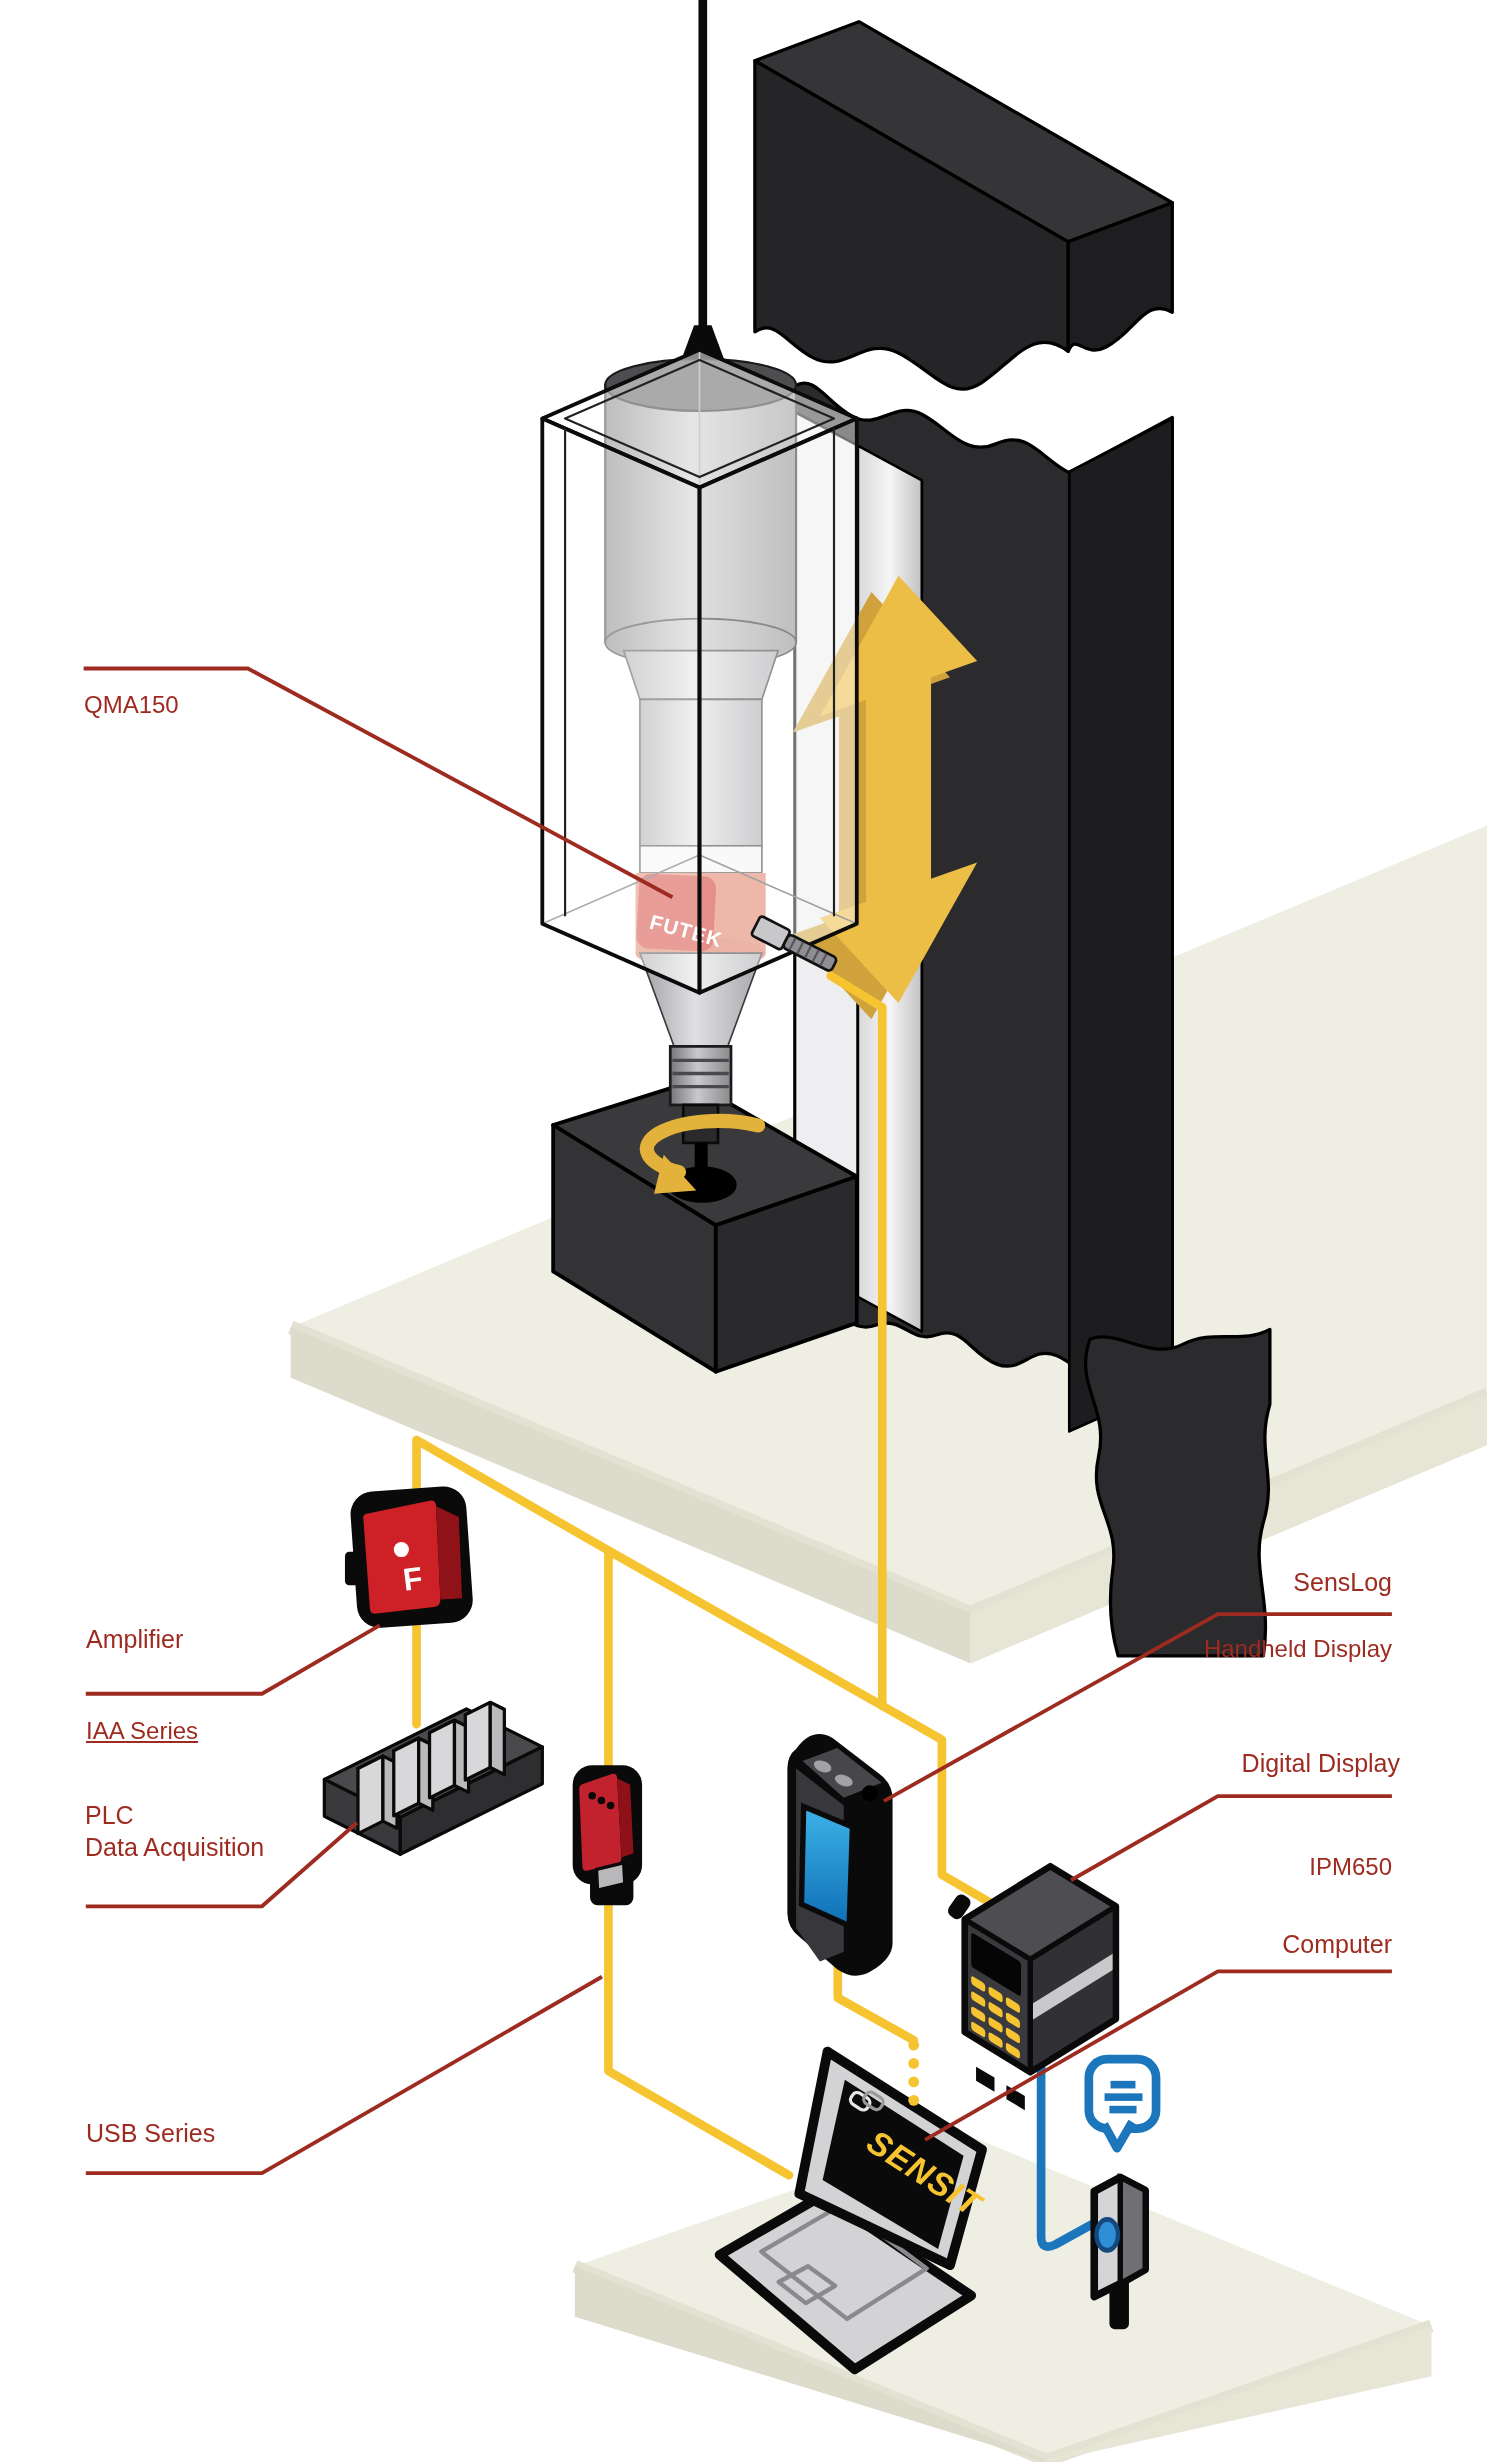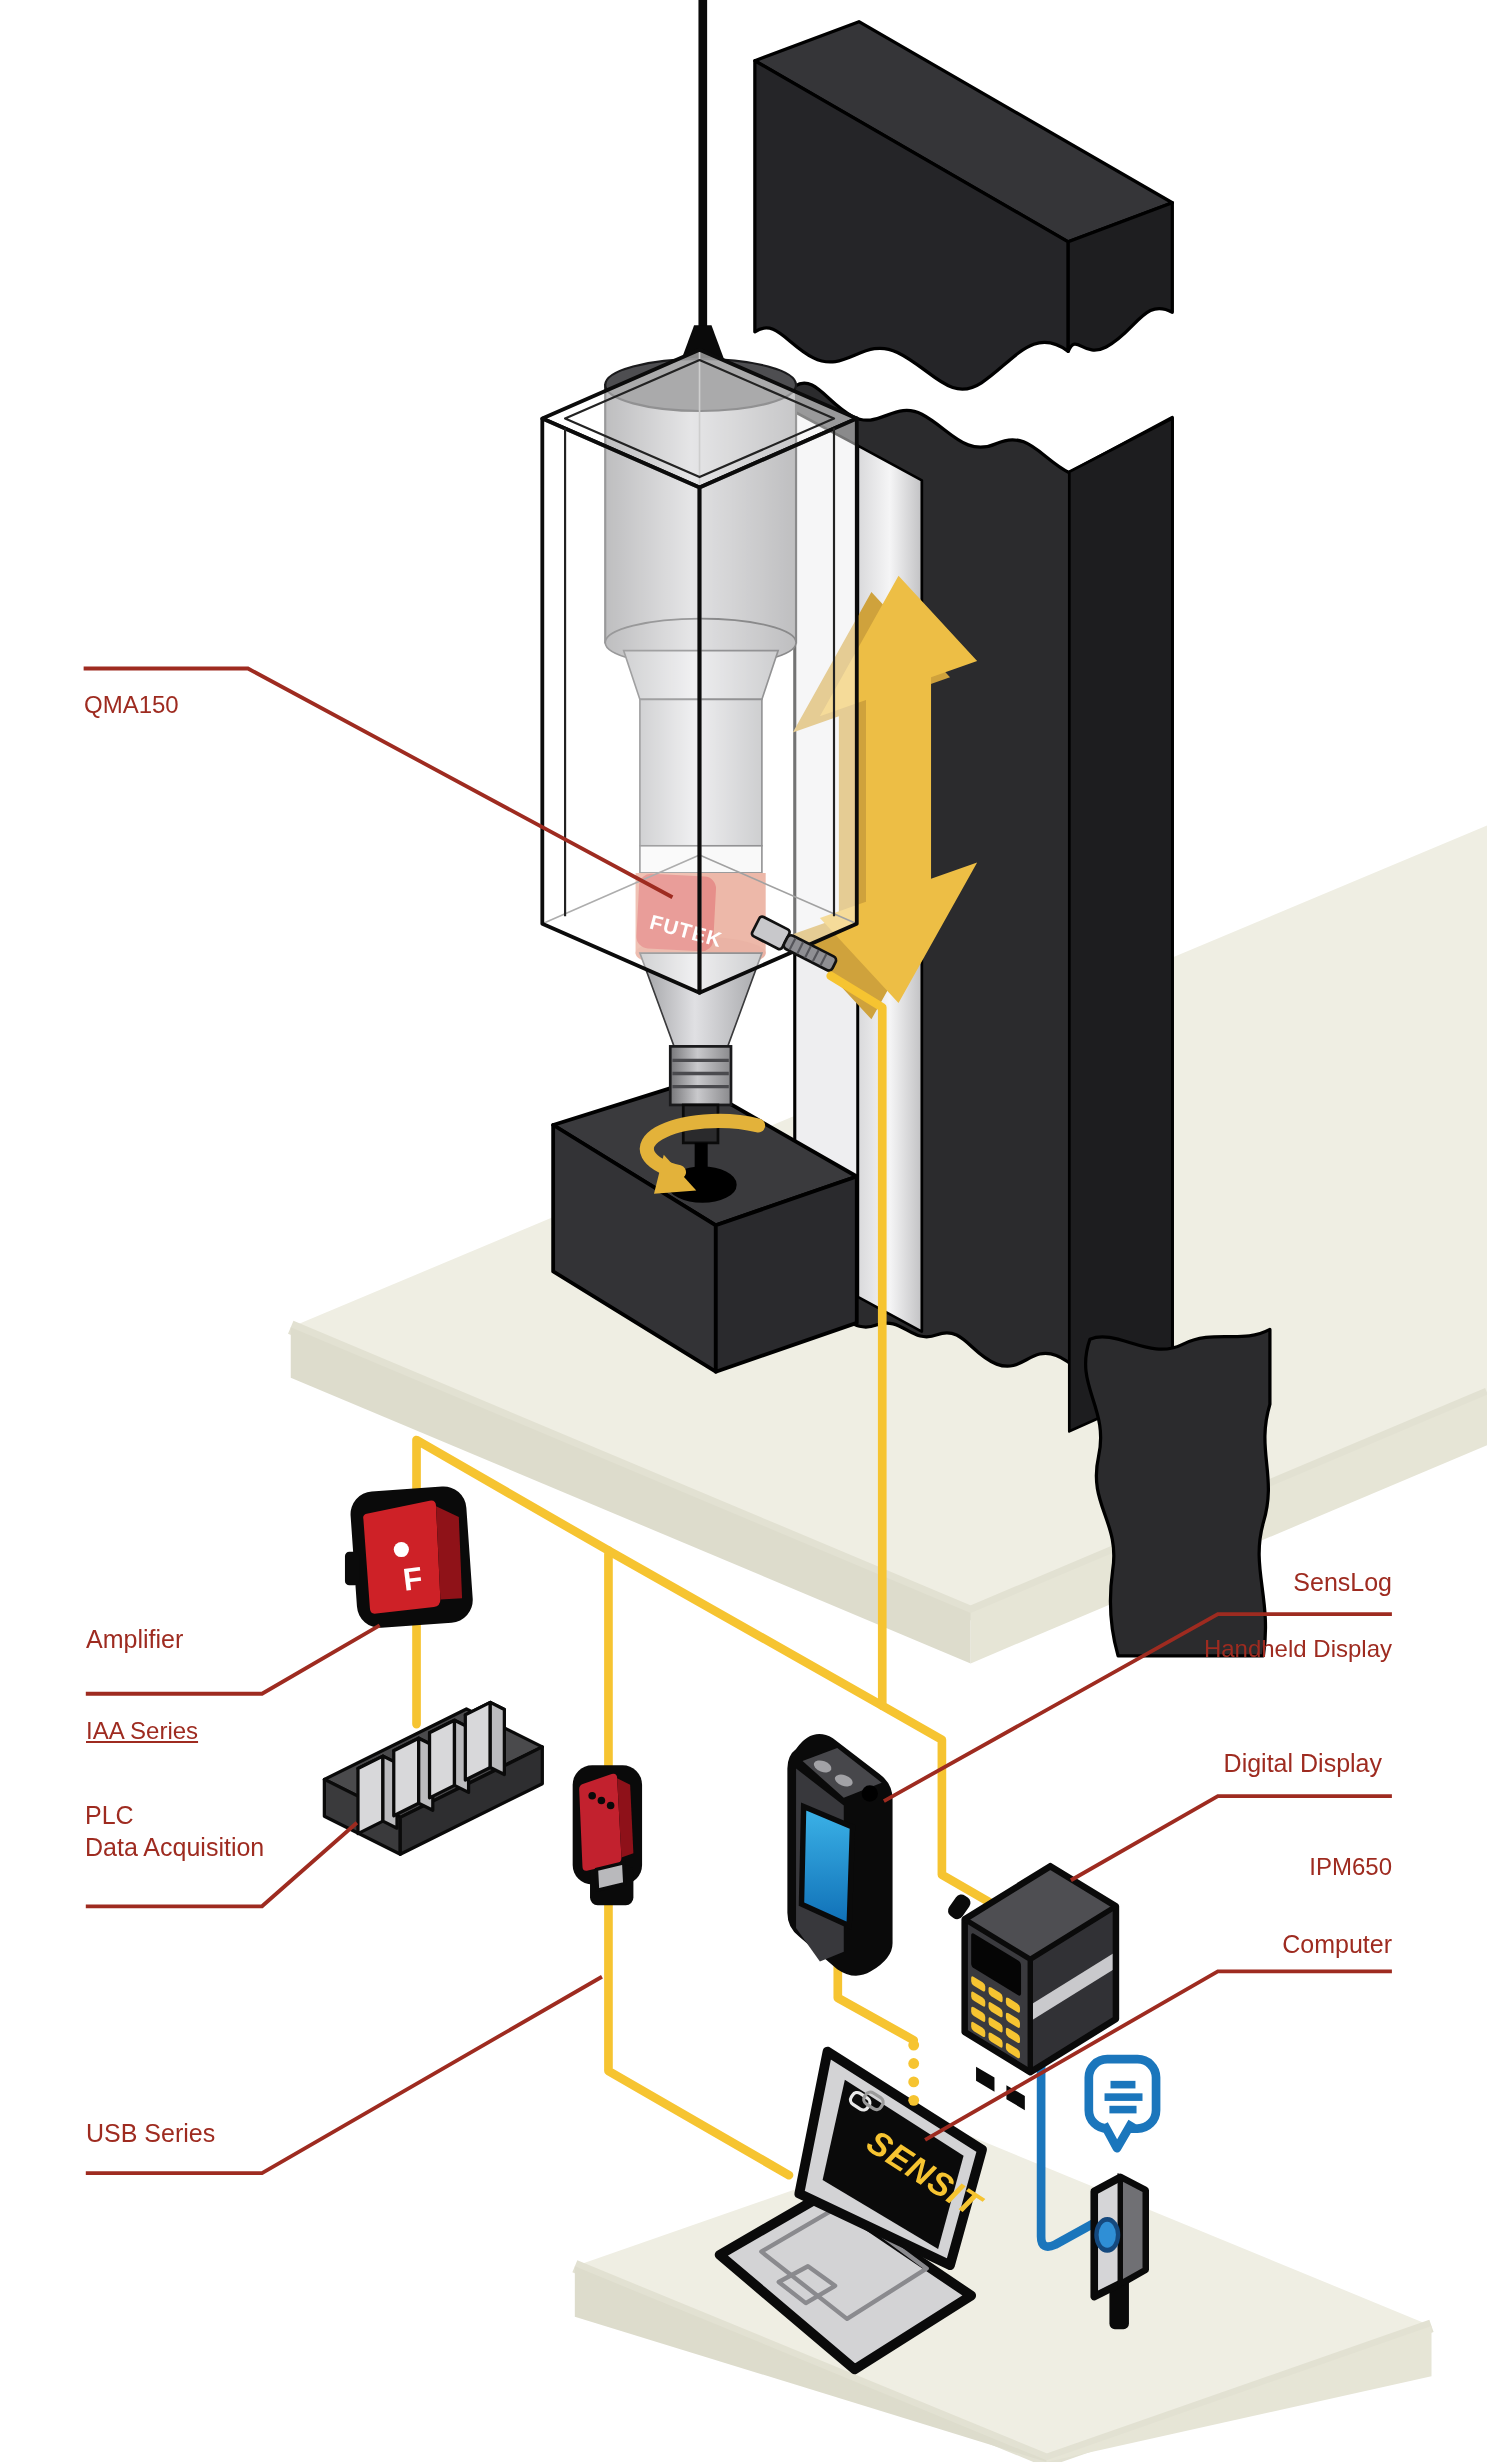--- a/index.html
+++ b/index.html
@@ -296,19 +296,19 @@
 <div class="label" style="left:85px;top:1800px;">
   <div>PLC</div>
   <div>Data Acquisition</div>
 </div>
 
 <div class="label" style="left:86px;top:2118px;">USB Series</div>
 
 <div class="label right" style="right:96px;top:1567px;">SensLog</div>
 <div class="label right small" style="right:96px;top:1634px;">Handheld Display</div>
 
-<div class="label right" style="right:106px;top:1748px;">Digital Display</div>
+<div class="label right" style="right:88px;top:1748px;">Digital Display</div>
 <div class="label right small" style="right:96px;top:1810px;margin-top:42px;">IPM650</div>
 
 <div class="label right" style="right:96px;top:1929px;">Computer</div>
 
 </div>
 
 
 </body></html>

